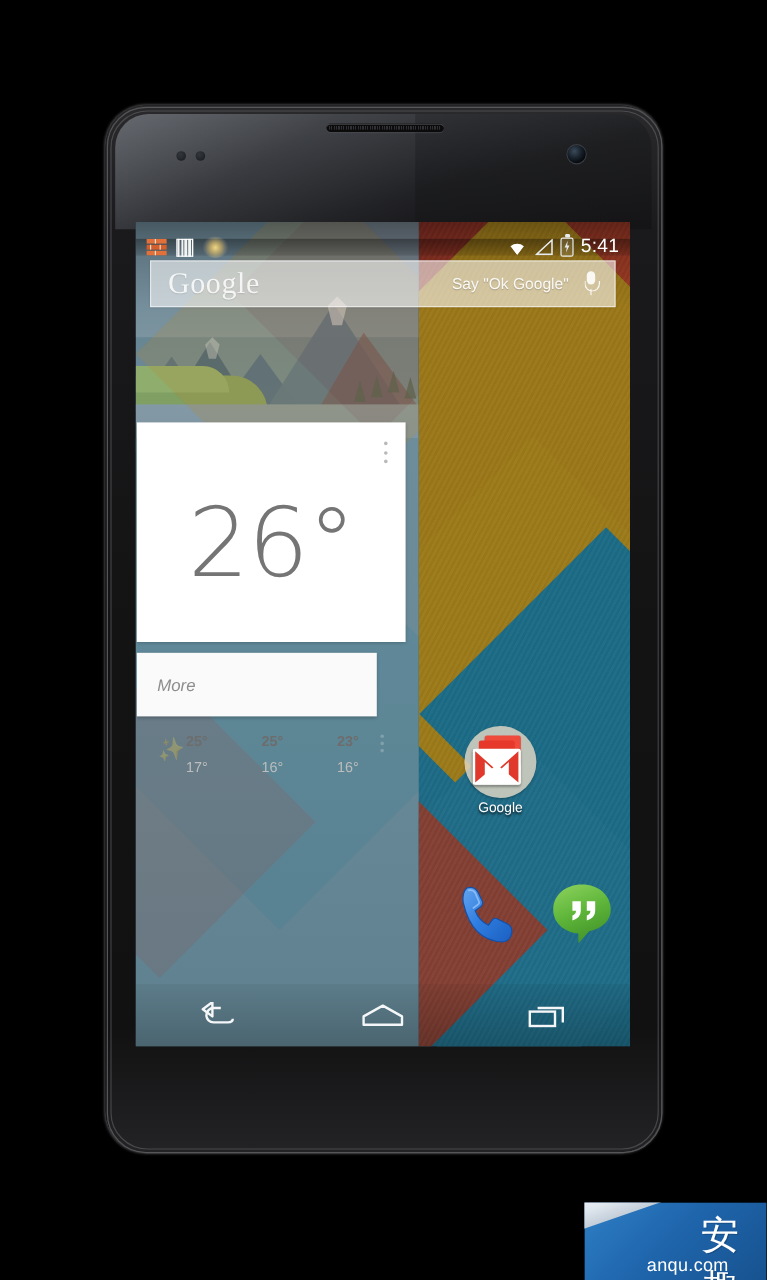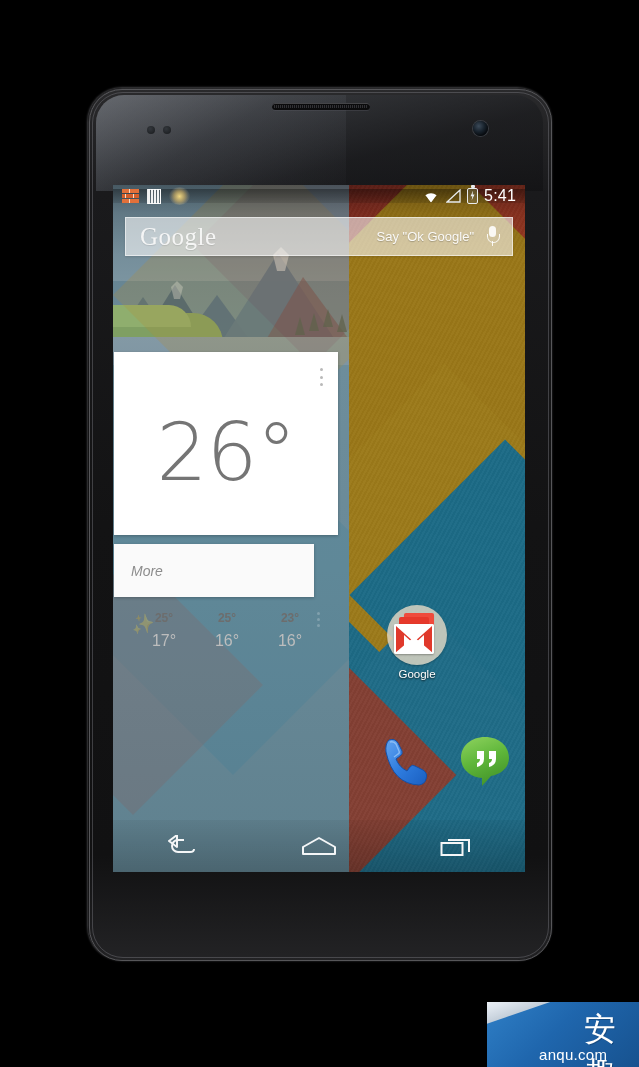--- a/index.html
+++ b/index.html
@@ -190,21 +190,21 @@
     pointer-events: none;
   }
   .screen-dim {
     position:absolute; inset:0;
     background: linear-gradient(180deg, rgba(0,0,0,0.30) 0px, rgba(0,0,0,0.10) 28px, rgba(0,0,0,0) 70px);
     pointer-events:none;
   }
 
   
   .statusbar {
-    position: absolute; left: 0; top: 4px;
+    position: absolute; left: 0; top: 14px;
     width: 412px; height: 14px;
     display: flex; align-items: center;
     padding: 0 9px;
     box-sizing: border-box;
     background: linear-gradient(180deg, rgba(0,0,0,0.34), rgba(0,0,0,0.12));
   }
   .sb-left { display: flex; align-items: center; gap: 8px; }
   .sb-right { margin-left: auto; display: flex; align-items: center; gap: 6px; }
   .icon-brick {
     width: 17px; height: 14px;
@@ -318,21 +318,21 @@
   .fc-col { width: 52px; text-align: center; }
   .fc-day {
     font-size: 11.5px; color: #8a8a8a; letter-spacing: .6px;
   }
   .fc-hi {
     margin-top: 19px;
     font-size: 12px; color: #6d6d6d; font-weight: bold;
   }
   .fc-lo {
     margin-top: 7px;
-    font-size: 16px; color: #bdbdbd;
+    font-size: 12px; color: #bdbdbd;
   }
   .more-card {
     position: absolute; left: 1px; top: 359px;
     width: 200px; height: 53px;
     background: #fafafa;
     box-shadow: 0 1px 3px rgba(0,0,0,0.24);
     display: flex; align-items: center;
   }
   .more-text {
     margin-left: 17px;

